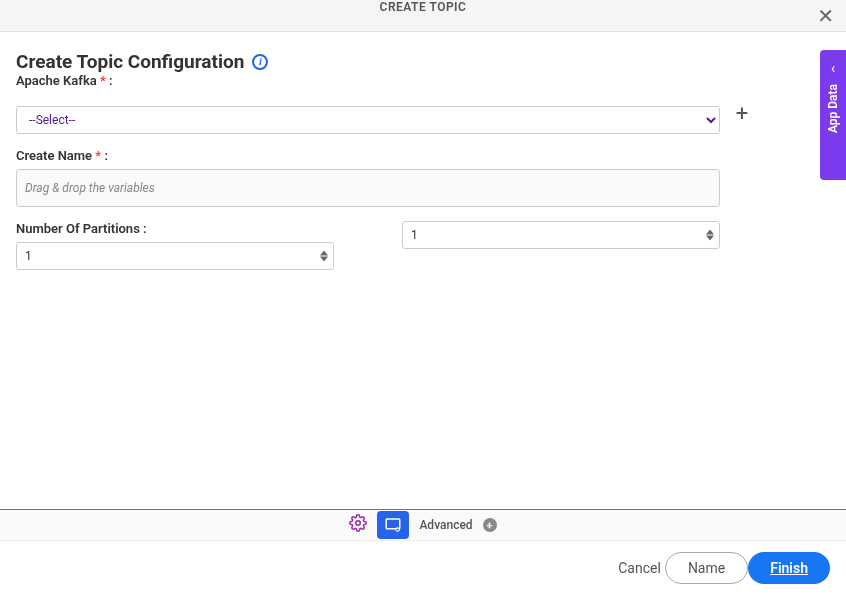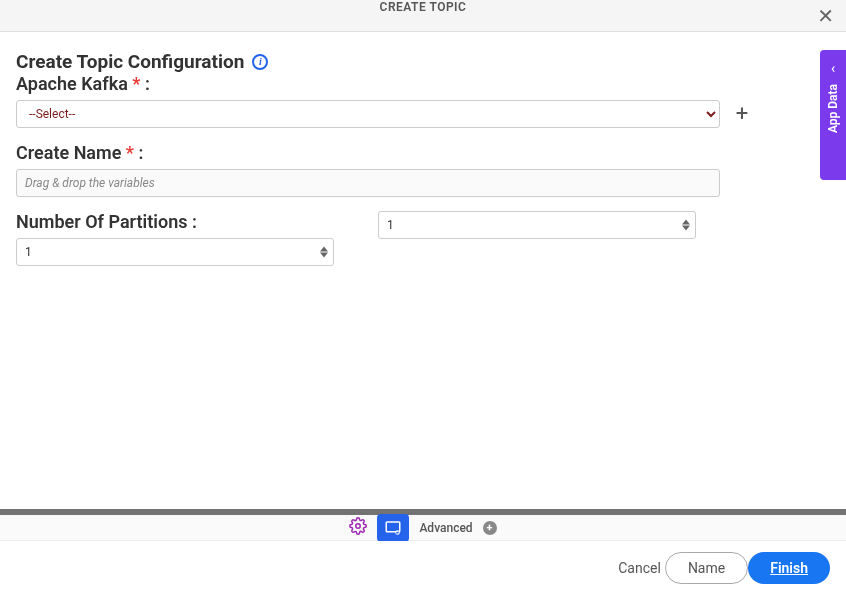--- a/index.html
+++ b/index.html
@@ -66,76 +66,77 @@
       color: #2563eb;
       font-size: 10px;
       font-weight: bold;
       font-style: italic;
       font-family: serif;
     }
     .field-group {
       margin-bottom: 14px;
     }
     .field-label {
-      font-size: 18px;
+      font-size: 13px;
       font-weight: 600;
       color: #333;
       margin-bottom: 6px;
       display: block;
     }
     .required {
       color: #e53935;
     }
     .select-row {
       display: flex;
       align-items: center;
       gap: 10px;
     }
     .select {
       flex: 1;
       height: 28px;
       border: 1px solid #ccc;
       border-radius: 3px;
       padding: 0 8px;
       font-size: 12px;
-      color: #7f1d1d;
+      color: #4c1d95;
       background: #fff;
       max-width: 704px;
+      margin-top: 12px;
     }
     .plus-btn {
       width: 24px;
       height: 24px;
       display: flex;
       align-items: center;
       justify-content: center;
       cursor: pointer;
       color: #555;
       font-size: 22px;
       background: none;
       border: none;
       line-height: 1;
     }
     .text-input {
       width: 704px;
-      height: 28px;
+      height: 38px;
       border: 1px solid #ccc;
       border-radius: 3px;
       padding: 0 8px;
       font-size: 12px;
       font-style: italic;
       color: #888;
       background: #fafafa;
     }
     .text-input::placeholder {
       color: #888;
       font-style: italic;
     }
     .two-col {
       display: flex;
-      gap: 44px;
+      gap: 68px;
     }
     .col {
       width: 318px;
     }
     .number-wrap {
       position: relative;
       width: 318px;
     }
     .number-input {
       width: 100%;
@@ -173,21 +174,21 @@
       position: absolute;
       bottom: 54px;
       left: 0;
       right: 0;
       height: 32px;
       background: #fafafa;
       display: flex;
       align-items: center;
       justify-content: center;
       gap: 10px;
-      border-top: 6px solid #737373;
+      border-top: 1px solid #737373;
       border-bottom: 1px solid #eee;
     }
     .gear-icon {
       width: 18px;
       height: 18px;
       color: #9c27b0;
     }
     .screen-icon {
       width: 32px;
       height: 28px;

